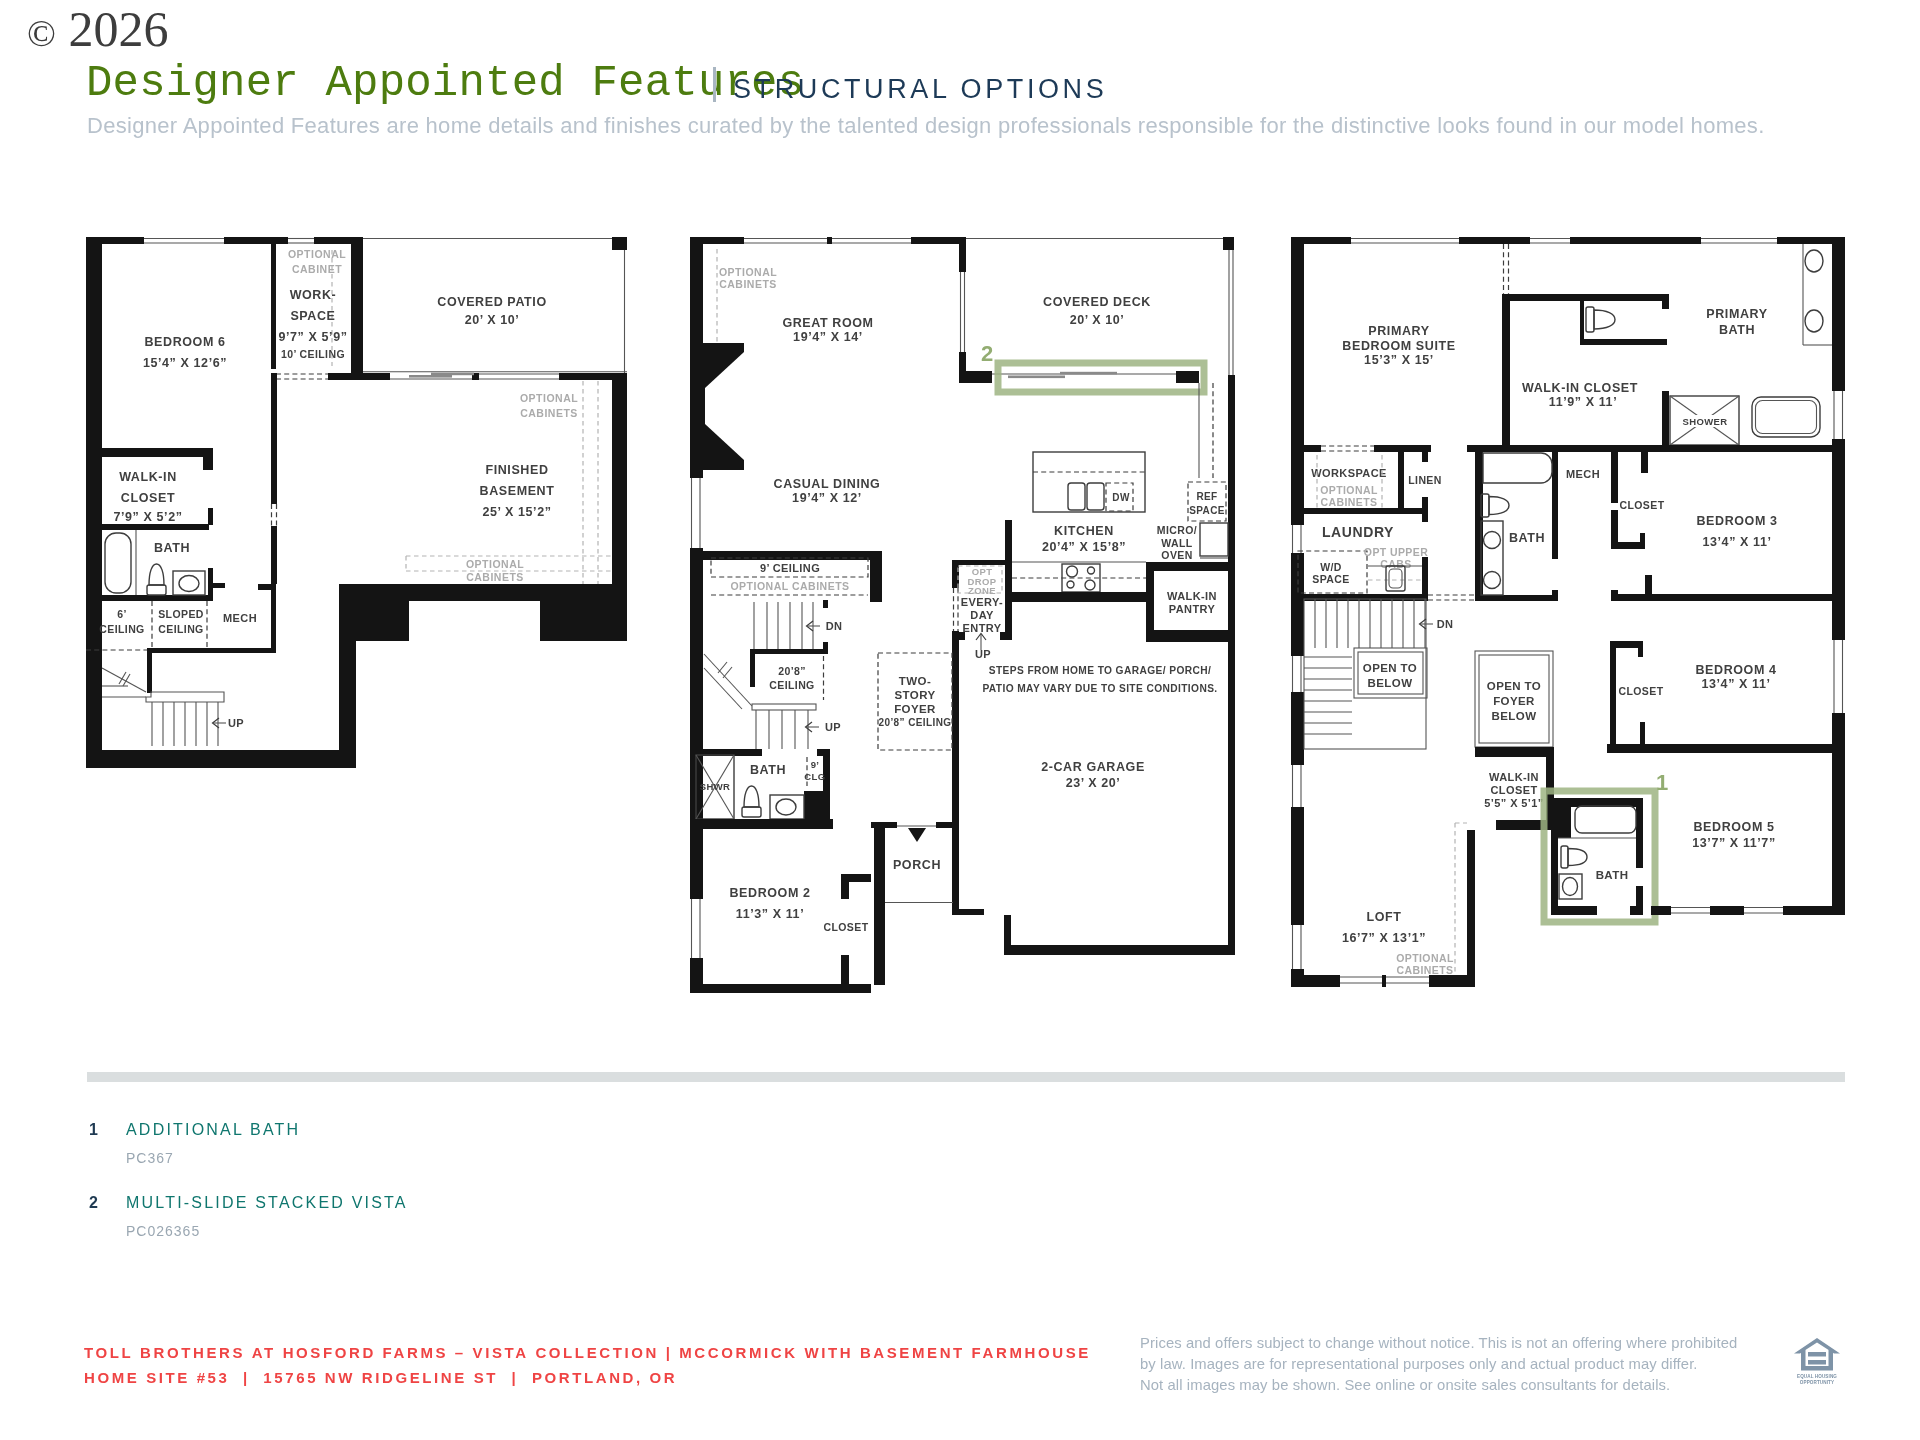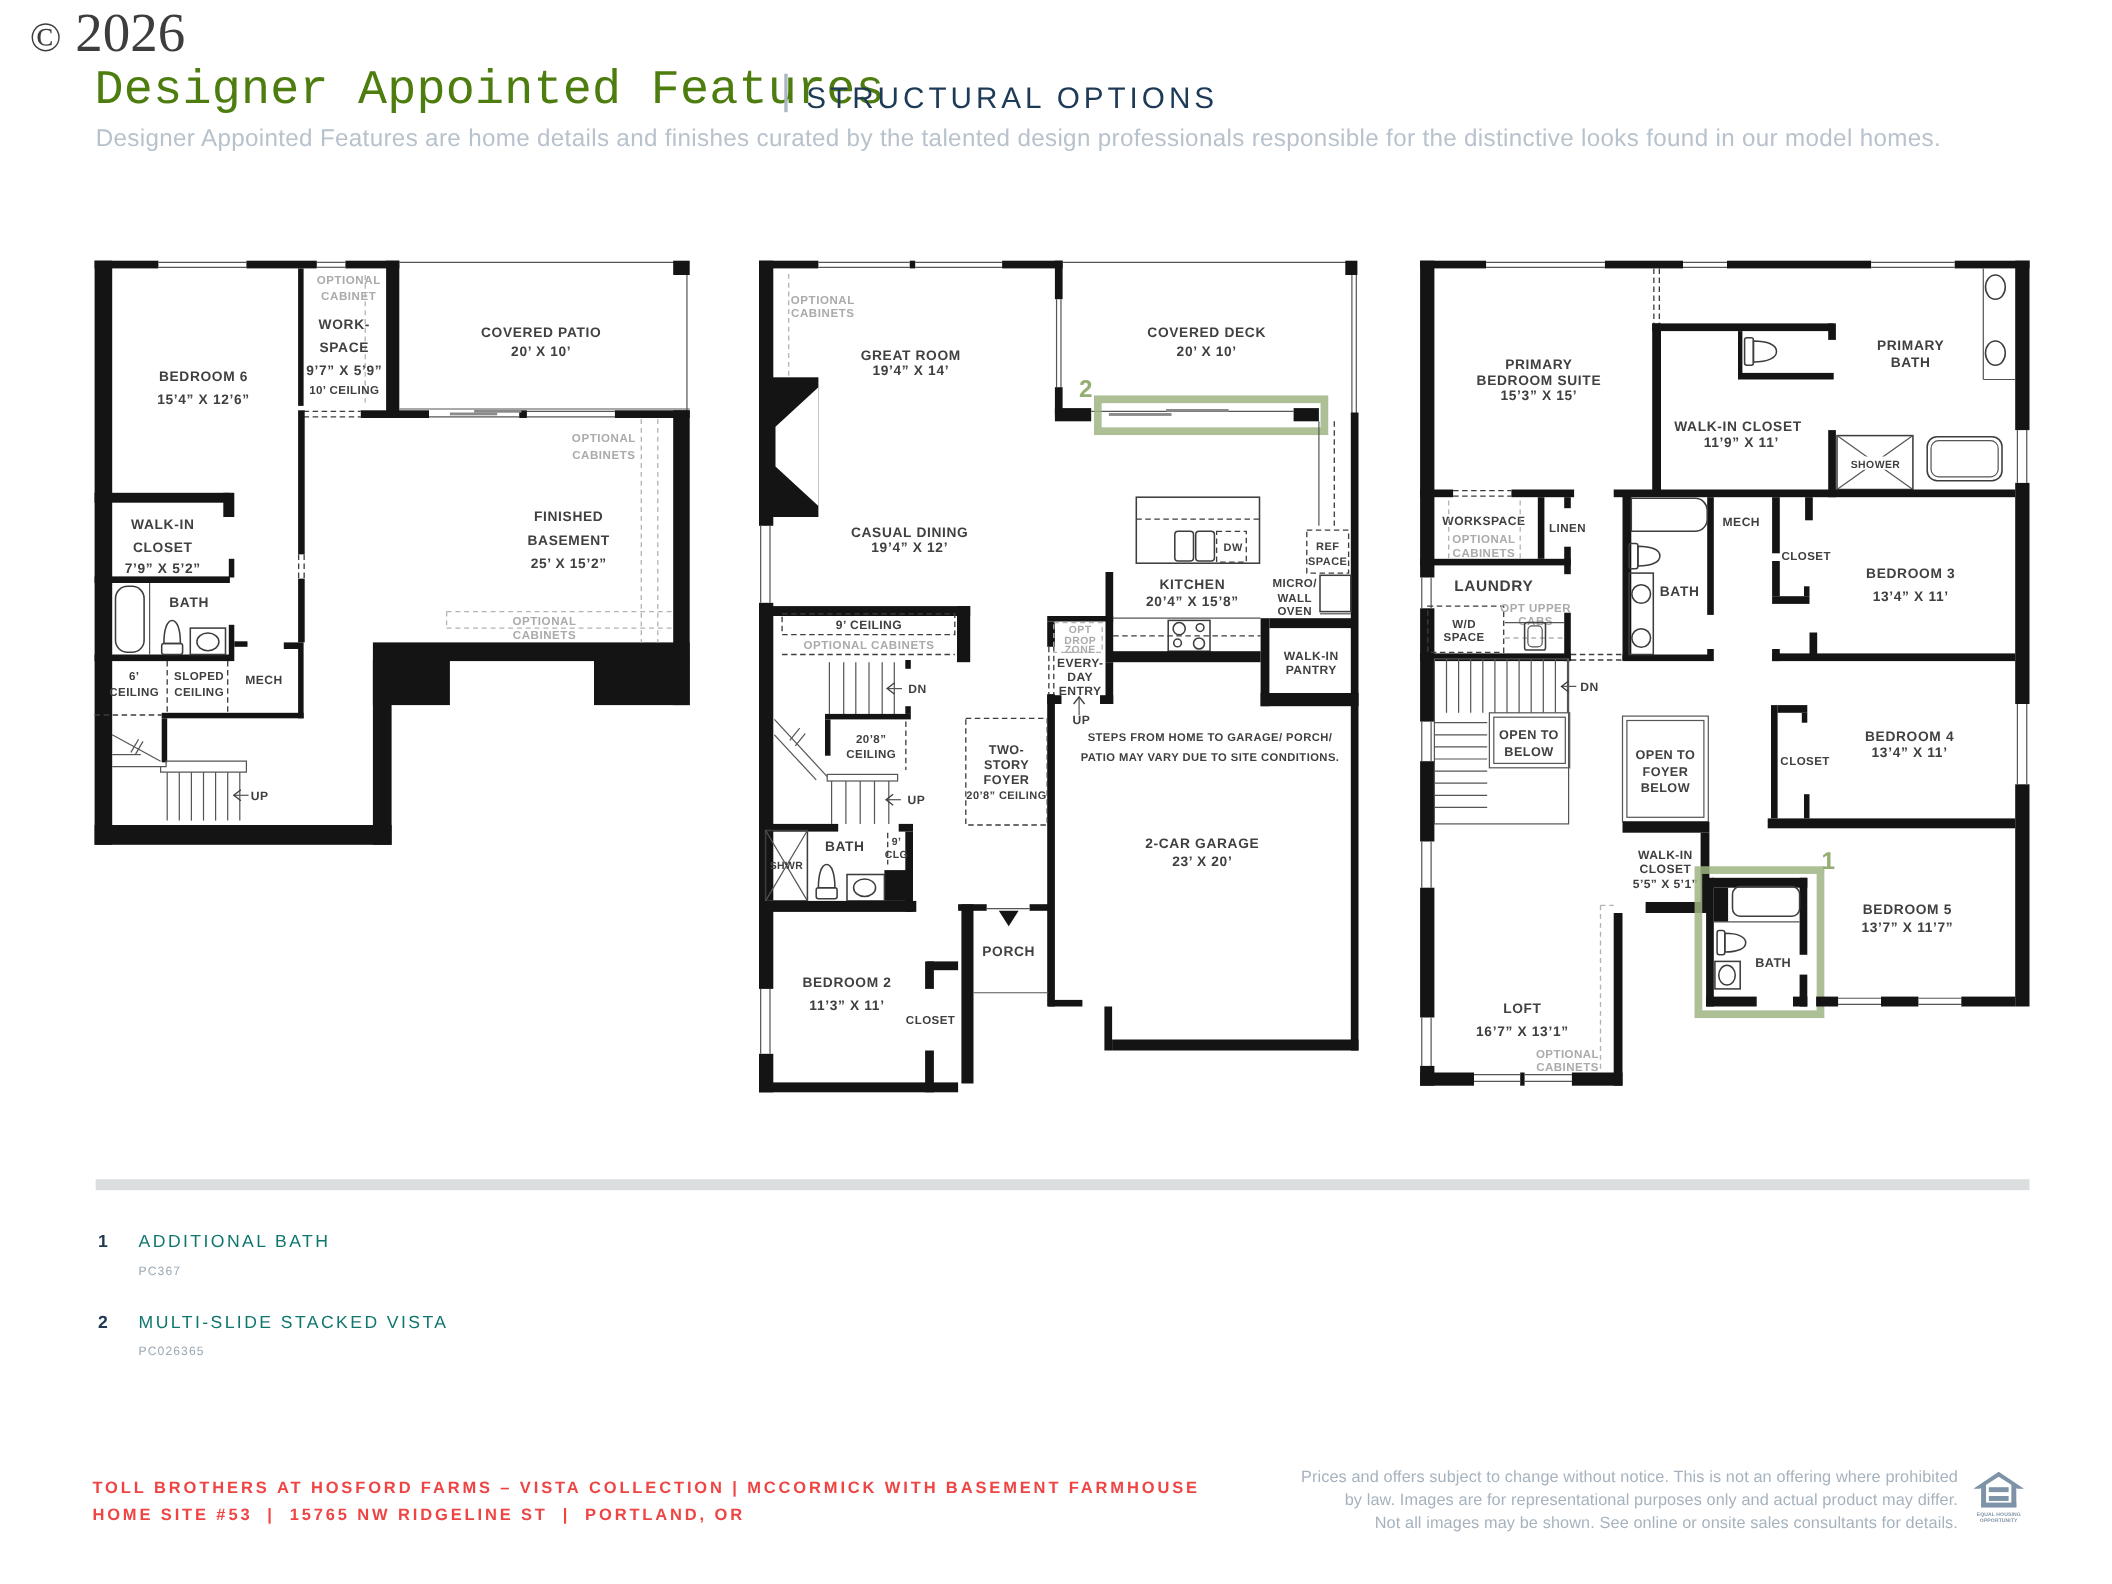--- a/index.html
+++ b/index.html
@@ -7,23 +7,23 @@
        font-family:"Liberation Sans",sans-serif;}
   .abs{position:absolute}
   .copyright{left:27px;top:0px;font-family:"Liberation Serif",serif;font-size:50px;color:#3d3d3d;letter-spacing:0px}
   .title{left:86px;top:58px;font-family:Liberation Mono, monospace;font-size:44px;color:#4d7c0f;letter-spacing:0.2px}
   .tbar{left:713px;top:67px;width:3px;height:35px;background:#a9b6c2}
   .topt{left:733px;top:74px;font-size:27px;color:#1d3a57;letter-spacing:3.6px;font-weight:normal}
   .subt{left:87px;top:113px;font-size:22px;color:#b8c2cc;letter-spacing:0.3px}
   .gbar{left:87px;top:1072px;width:1758px;height:10px;background:#dadedf}
   .leg-n{font-size:16px;font-weight:bold;color:#1f3a52;letter-spacing:2px}
   .leg-t{font-size:16px;font-weight:normal;color:#0f766e;letter-spacing:2.2px}
-  .leg-c{font-size:11px;color:#9aa7b2;letter-spacing:1px}
+  .leg-c{font-size:14px;color:#9aa7b2;letter-spacing:1px}
   .foot{font-size:15px;font-weight:bold;color:#ef4444;letter-spacing:2.6px}
-  .disc{font-size:14.8px;color:#a6b3bf;text-align:right;line-height:21px;letter-spacing:0.1px}
+  .disc{font-size:14.8px;color:#a6b3bf;text-align:left;line-height:21px;letter-spacing:0.1px}
 </style>
 </head>
 <body>
 
 <div class="abs copyright"><span style="font-size:38px">©</span> 2026</div>
 
 <div class="abs title">Designer Appointed Features</div>
 
 <div class="abs tbar"></div>
 

